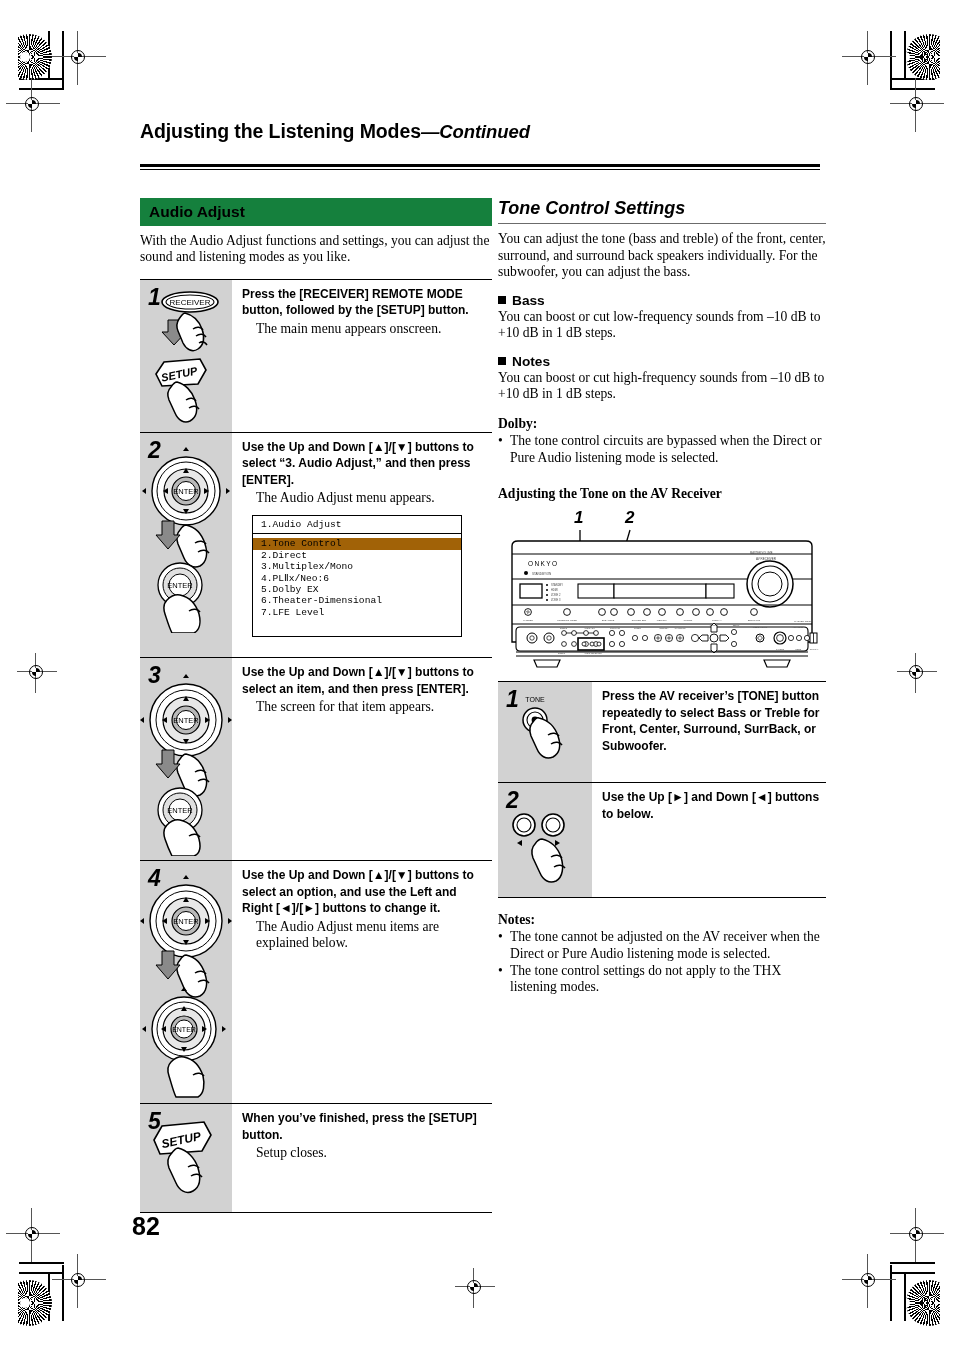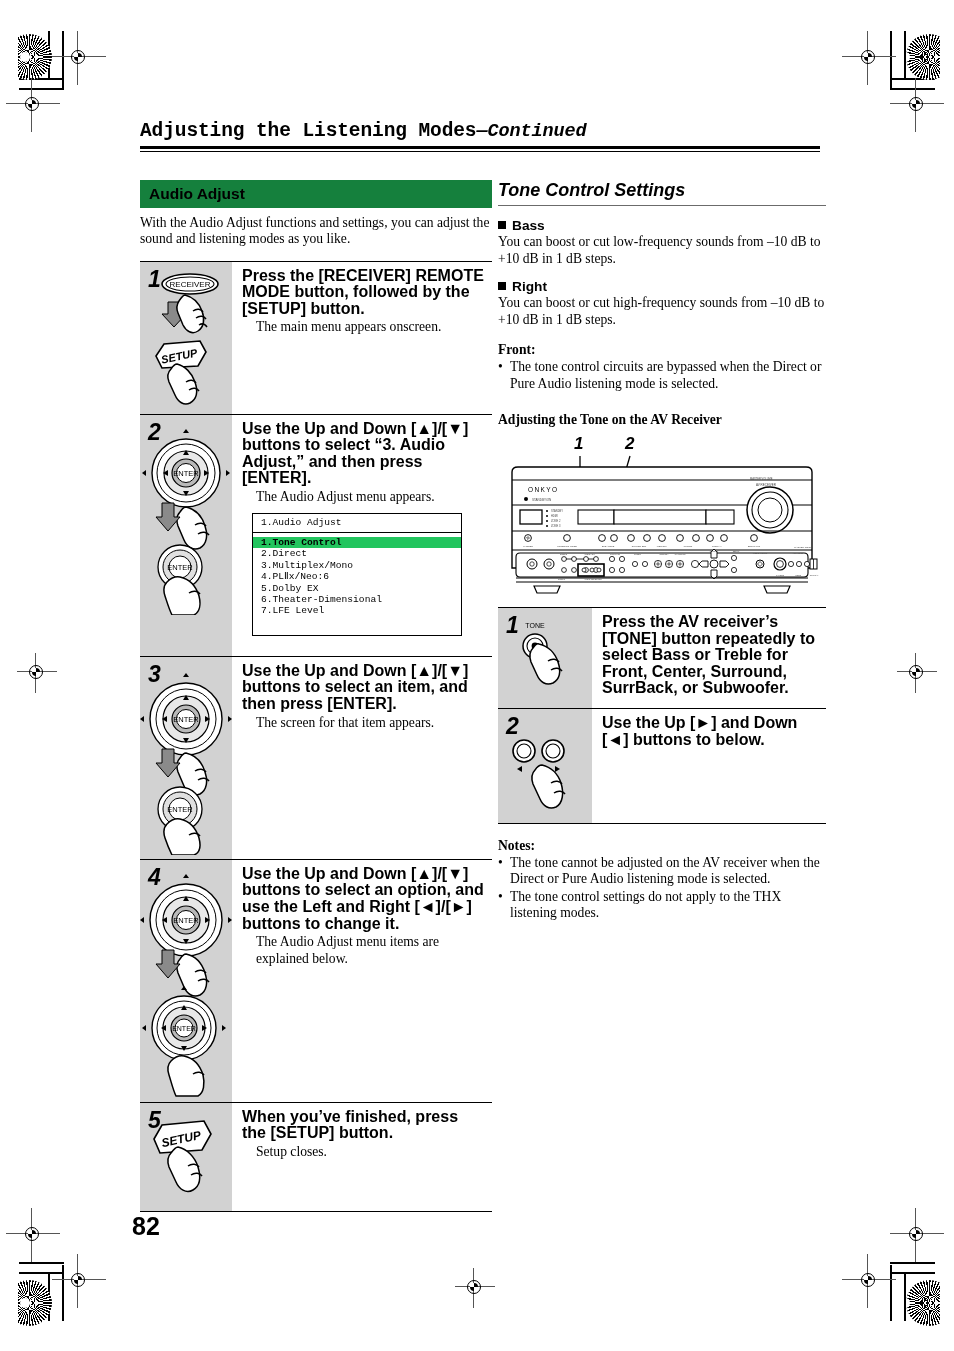--- a/index.html
+++ b/index.html
@@ -22,43 +22,43 @@
   .starburst.left .sb{left:-12px;}
   .starburst.right .sb{left:0px;}
   .starburst .core{position:absolute;width:10px;height:10px;border-radius:50%;background:#fff;left:50%;top:18px;}
 
   .cropmark{position:absolute;background:#000;}
 
   
   .content{position:absolute;left:100px;top:120px;width:740px;}
 
   .pagehead{position:relative;width:680px;margin-left:40px;}
-  .pagehead .title{font-family:Liberation Mono, monospace;font-weight:bold;font-size:19.5px;letter-spacing:-.1px;
-     padding-bottom:4px;}
+  .pagehead .title{font-family:Liberation Sans, sans-serif;font-weight:bold;font-size:19.5px;letter-spacing:-.1px;
+     padding-bottom:21px;}
   .pagehead .title .cont{font-weight:bold;font-style:italic;font-size:18.5px;}
   .rule-thick{height:2.6px;background:#000;}
   .rule-thin{height:1.1px;background:#000;margin-top:2.2px;}
 
   .cols{position:relative;margin-top:28px;margin-left:40px;width:686px;}
   .col-left{position:absolute;left:0;top:0;width:352px;}
   .col-right{position:absolute;left:358px;top:0;width:328px;}
 
   
   .secbar{background:#15803d;padding:5px 0 5px 9px;font-family:"Liberation Sans",sans-serif;
      font-weight:bold;font-size:15.5px;}
   .bodytext{font-size:13.6px;line-height:16.4px;margin-top:7px;}
 
   
   .steptable{margin-top:13px;border-top:1.3px solid #000;width:352px;}
   .steprow{display:flex;border-bottom:1.3px solid #000;}
   .stepnum{width:92px;background:#d2d2d2;position:relative;flex:none;}
   .stepnum .n{font-family:"Liberation Sans",sans-serif;font-weight:bold;font-style:italic;
       font-size:23px;position:absolute;left:8px;top:4px;}
   .steptext{padding:6px 6px 10px 10px;flex:1;}
-  .steptext .h{font-family:"Liberation Sans",sans-serif;font-weight:bold;font-size:16px;line-height:16.6px;}
+  .steptext .h{font-family:"Liberation Sans",sans-serif;font-weight:bold;font-size:12px;line-height:16.6px;}
   .steptext .p{font-size:13.6px;line-height:16.4px;margin-top:2px;margin-left:14px;}
 
   
   .steptable.right{width:328px;}
   .steptable.right .stepnum{width:94px;}
 
   
   .subhead{font-family:"Liberation Sans",sans-serif;font-weight:bold;font-style:italic;font-size:18px;}
   .subrule{height:1.6px;background:#6b6b6b;margin-top:4px;}
   .bullethead{font-family:"Liberation Sans",sans-serif;font-weight:bold;font-size:13.7px;margin-top:12px;}
@@ -67,21 +67,21 @@
   .noteitem{font-size:13.6px;line-height:16.4px;display:flex;margin-top:1px;}
   .noteitem .b{width:12px;flex:none;}
   .minihead{font-weight:bold;font-size:13.6px;margin-top:20px;}
 
   
   .osd{border:1.4px solid #000;width:208px;margin:8px 0 10px 10px;background:#fff;
       font-family:"Liberation Mono",monospace;font-size:9.6px;line-height:11.4px;}
   .osd .title{padding:3px 0 3px 8px;border-bottom:1.3px solid #000;}
   .osd .list{padding:4px 0 18px 0;}
   .osd .li{padding:0 0 0 8px;}
-  .osd .li.sel{background:#22c55e;font-weight:bold;}
+  .osd .li.sel{background:#a16207;}
 
   
   .recv{position:relative;width:328px;height:160px;margin-top:6px;}
   .callnum{font-family:"Liberation Sans",sans-serif;font-weight:bold;font-style:italic;font-size:17px;position:absolute;}
 
   .pagenum{position:absolute;left:100px;top:1212px;font-family:"Liberation Sans",sans-serif;
      font-weight:bold;font-size:25px;margin-left:32px;}
 </style>
 </head>
 <body>
@@ -410,32 +410,33 @@
               <div class="p">Setup closes.</div>
             </div>
           </div>
 
         </div>
       </div>
 
       <div class="col-right">
         <div class="subhead">Tone Control Settings</div>
         <div class="subrule"></div>
+        <div class="bodytext">You can adjust the tone (bass and treble) of the front, center, surround, and surround back speakers individually. For the subwoofer, you can adjust the bass.</div>
 
         <div class="bullethead">
           <span class="sq"></span><span>Bass</span>
         </div>
         <div class="bodytext" style="margin-top:1px;">You can boost or cut low-frequency sounds from –10 dB to +10 dB in 1 dB steps.</div>
 
         <div class="bullethead">
-          <span class="sq"></span><span>Right</span>
+          <span class="sq"></span><span>Notes</span>
         </div>
         <div class="bodytext" style="margin-top:1px;">You can boost or cut high-frequency sounds from –10 dB to +10 dB in 1 dB steps.</div>
 
-        <div class="notehead">Front:</div>
+        <div class="notehead">Dolby:</div>
         <div class="noteitem">
           <div class="b">•</div>
           <div>The tone control circuits are bypassed when the Direct or Pure Audio listening mode is selected.</div>
         </div>
 
         <div class="minihead">Adjusting the Tone on the AV Receiver</div>
 
         <div class="recv">
           <div class="callnum" style="left:76px;top:0px;">1</div>
           <div class="callnum" style="left:127px;top:0px;">2</div>

